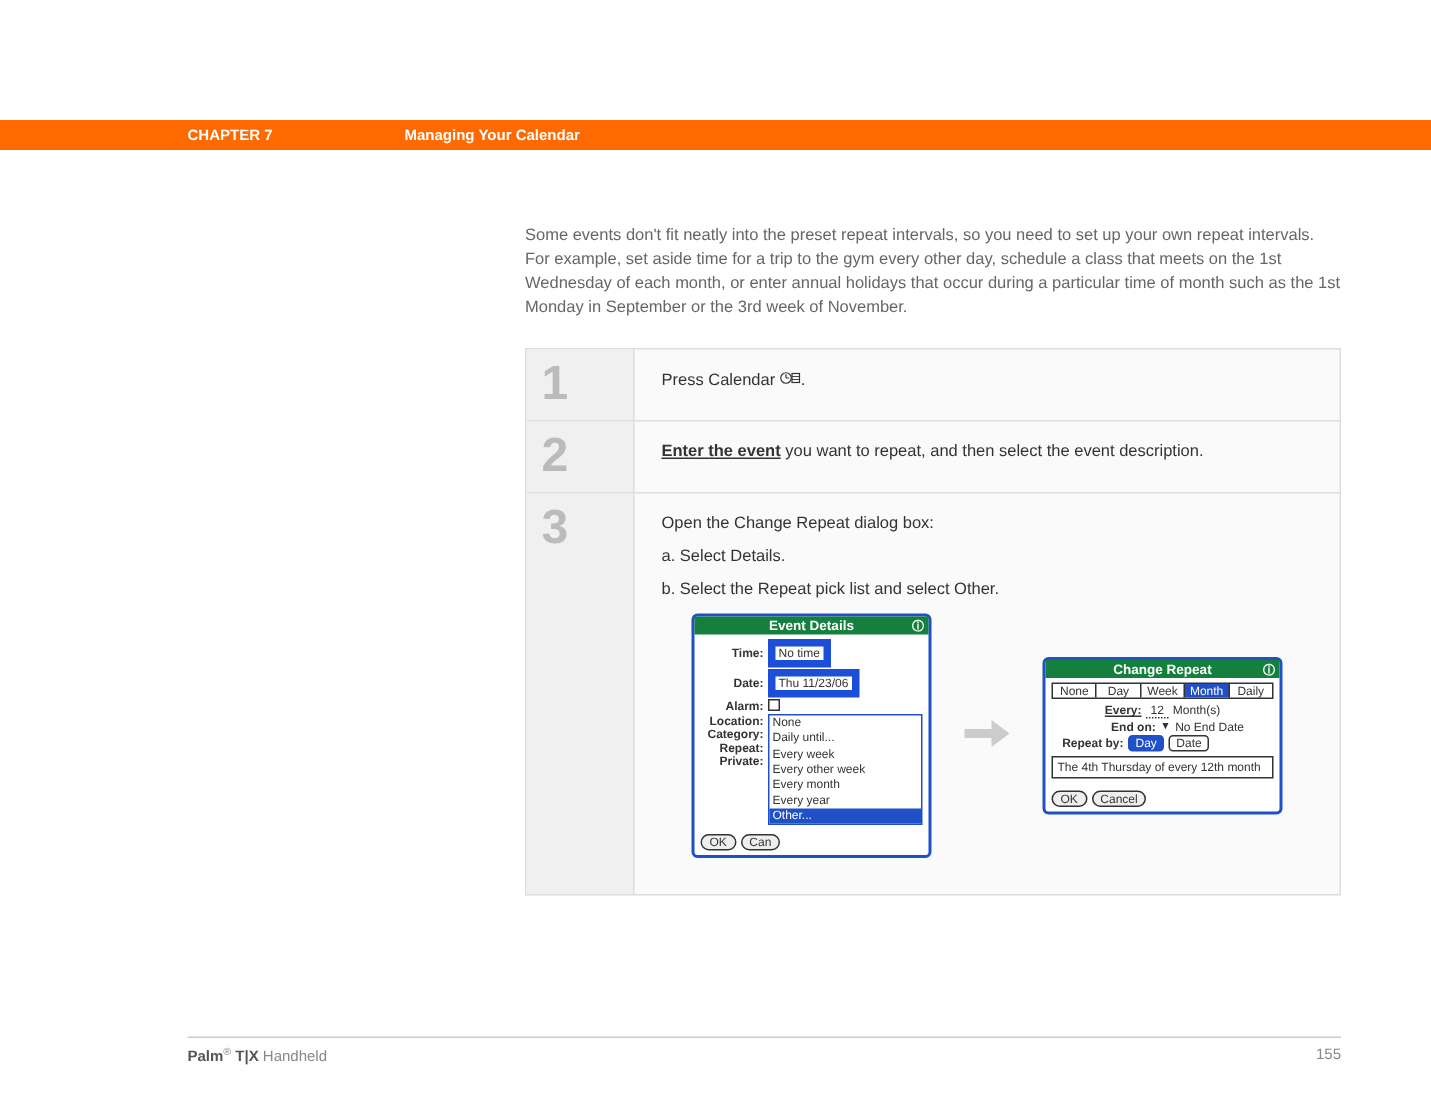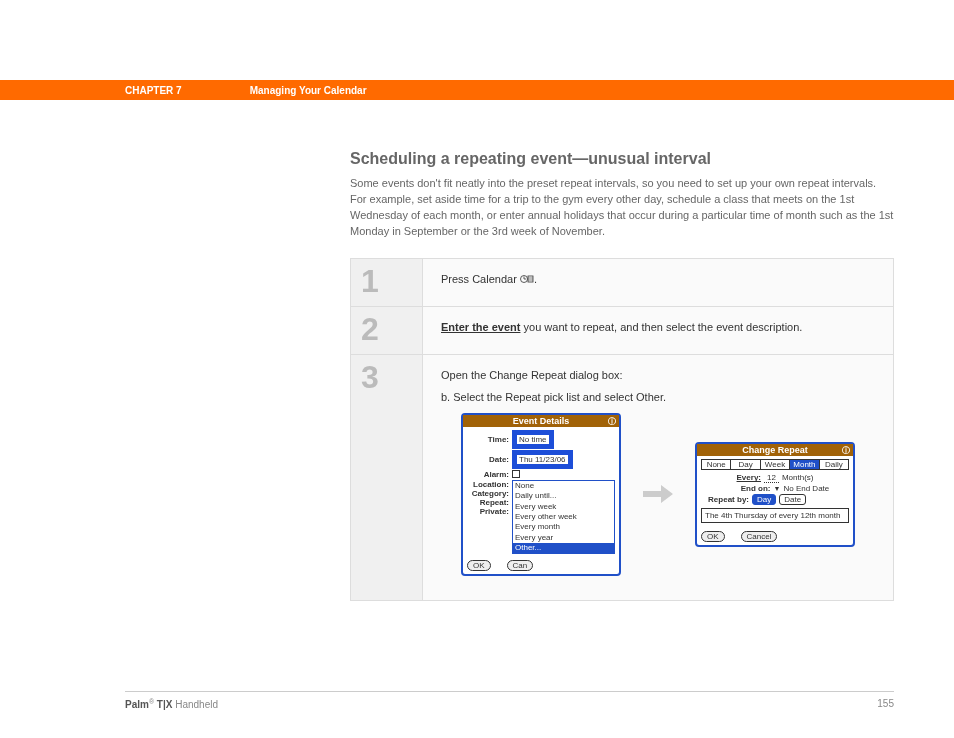--- a/index.html
+++ b/index.html
@@ -1,46 +1,46 @@
 <!DOCTYPE html>
 <html><head>
 <meta charset="utf-8">
 <style>
   * { box-sizing: border-box; margin: 0; padding: 0; }
   body { font-family: Arial, Helvetica, sans-serif; background: #fff; width: 954px; height: 738px; position: relative; color: #333; }
   .header-bar { position: absolute; top: 80px; left: 0; right: 0; height: 20px; background: #ff6a00; display: flex; align-items: center; color: #fff; font-size: 10px; font-weight: bold; }
   .header-chapter { margin-left: 125px; }
-  .header-title { margin-left: 68px; }
+  .header-title { margin-left: 88px; }
   .content { position: absolute; top: 150px; left: 350px; right: 60px; }
   .section-heading { font-size: 16px; font-weight: bold; color: #666; margin-bottom: 8px; }
   .intro-text { font-size: 11px; color: #666; line-height: 1.45; margin-bottom: 18px; }
   .steps-box { border: 1px solid #ddd; background: #fafafa; }
   .step-row { display: flex; border-bottom: 1px solid #ddd; }
   .step-row:nth-child(1), .step-row:nth-child(2) { min-height: 48px; }
   .step-row:last-child { border-bottom: none; }
   .step-num-cell { width: 72px; background: #f0f0f0; border-right: 1px solid #ddd; display: flex; align-items: flex-start; justify-content: flex-start; padding: 6px 10px; }
   .step-num { font-size: 32px; font-weight: bold; color: #bbb; font-family: Arial, sans-serif; line-height: 1; }
   .step-body { flex: 1; padding: 14px 18px 14px 18px; font-size: 11px; color: #333; }
   .step-body .line { margin-bottom: 10px; }
   .link { color: #333; text-decoration: underline; font-weight: bold; }
   .calendar-icon { display: inline-block; vertical-align: middle; }
   .sub { margin-left: 0px; margin-bottom: 10px; }
   .screens { display: flex; align-items: center; gap: 20px; margin-top: 6px; margin-bottom: 10px; justify-content: center; }
   .palm-box { border: 2px solid #2050c8; border-radius: 4px; width: 160px; background: #fff; font-size: 8px; }
-  .palm-title { background: #a16207; color: #fff; text-align: center; font-weight: bold; font-size: 9px; padding: 1px 0; position: relative; }
+  .palm-title { background: #15803d; color: #fff; text-align: center; font-weight: bold; font-size: 9px; padding: 1px 0; position: relative; }
   .palm-info { position: absolute; right: 3px; top: 1px; color: #fff; font-weight: bold; font-size: 8px; }
   .palm-body { padding: 3px 4px; }
   .prow { display: flex; align-items: center; margin-bottom: 1px; gap: 3px; }
   .plabel { width: 42px; text-align: right; font-weight: bold; font-size: 8px; }
   .pbox { border: 5px solid #1d4ed8; padding: 0 2px; font-size: 8px; background: #fff; }
   .checkbox { width: 8px; height: 8px; border: 1px solid #333; display: inline-block; }
   .dropdown { border: 1px solid #2050c8; background: #fff; font-size: 8px; flex:1; }
   .dropdown div { padding: 0 2px; line-height: 1.3; }
   .dropdown .sel { background: #2050c8; color: #fff; }
-  .palm-buttons { padding: 2px 4px 3px 4px; display: flex; gap: 16px; }
+  .palm-buttons { padding: 2px 4px 3px 4px; display: flex; gap: 3px; }
   .pbtn { border: 1px solid #333; border-radius: 6px; padding: 0 5px; font-size: 8px; background: #eee; }
   .arrow-icon { color: #bbb; }
   .tabs { display: flex; border: 1px solid #333; margin-bottom: 3px; font-size: 8px; }
   .tabs div { flex: 1; text-align: center; border-right: 1px solid #333; padding: 0 0; }
   .tabs div:last-child { border-right: none; }
   .tabs .active { background: #2050c8; color: #fff; }
   .segbtn { border: 1px solid #333; background: #fff; padding: 0 4px; font-size: 8px; border-radius: 3px; display:inline-block;}
   .segbtn.active { background: #2050c8; color: #fff; border-color:#2050c8;}
   .msgbox { border: 1px solid #333; padding: 2px 3px; font-size: 8px; margin: 3px 0; line-height:1.2; }
   .continued { font-size: 10px; font-weight: bold; color: #555; }
@@ -52,21 +52,20 @@
 </style>
 </head>
 <body>
 
 <div class="header-bar">
   <span class="header-chapter">CHAPTER 7</span>
   <span class="header-title">Managing Your Calendar</span>
 </div>
 
 <div class="content">
-  <div class="section-heading">Scheduling a repeating event—unusual interval</div>
   <div class="intro-text">Some events don't fit neatly into the preset repeat intervals, so you need to set up your own repeat intervals. For example, set aside time for a trip to the gym every other day, schedule a class that meets on the 1st Wednesday of each month, or enter annual holidays that occur during a particular time of month such as the 1st Monday in September or the 3rd week of November.</div>
 
   <div class="steps-box">
 
     <div class="step-row">
       <div class="step-num-cell">
           <span class="step-num">1</span>
         </div>
       <div class="step-body">
         <span>Press Calendar </span><span class="calendar-icon"><svg width="14" height="10" viewBox="0 0 14 10">
@@ -88,20 +87,21 @@
         <span class="link">Enter the event</span><span> you want to repeat, and then select the event description.</span>
       </div>
     </div>
 
     <div class="step-row">
       <div class="step-num-cell">
           <span class="step-num">3</span>
         </div>
       <div class="step-body">
         <div class="line">Open the Change Repeat dialog box:</div>
+        <div class="sub">a.  Select Details.</div>
         <div class="sub">b.  Select the Repeat pick list and select Other.</div>
 
         <div class="screens">
 
           <div class="palm-box">
             <div class="palm-title"><span>Event Details</span><span class="palm-info">ⓘ</span></div>
             <div class="palm-body">
               <div class="prow">
                   <span class="plabel">Time:</span>
                   <span class="pbox">No time</span>

